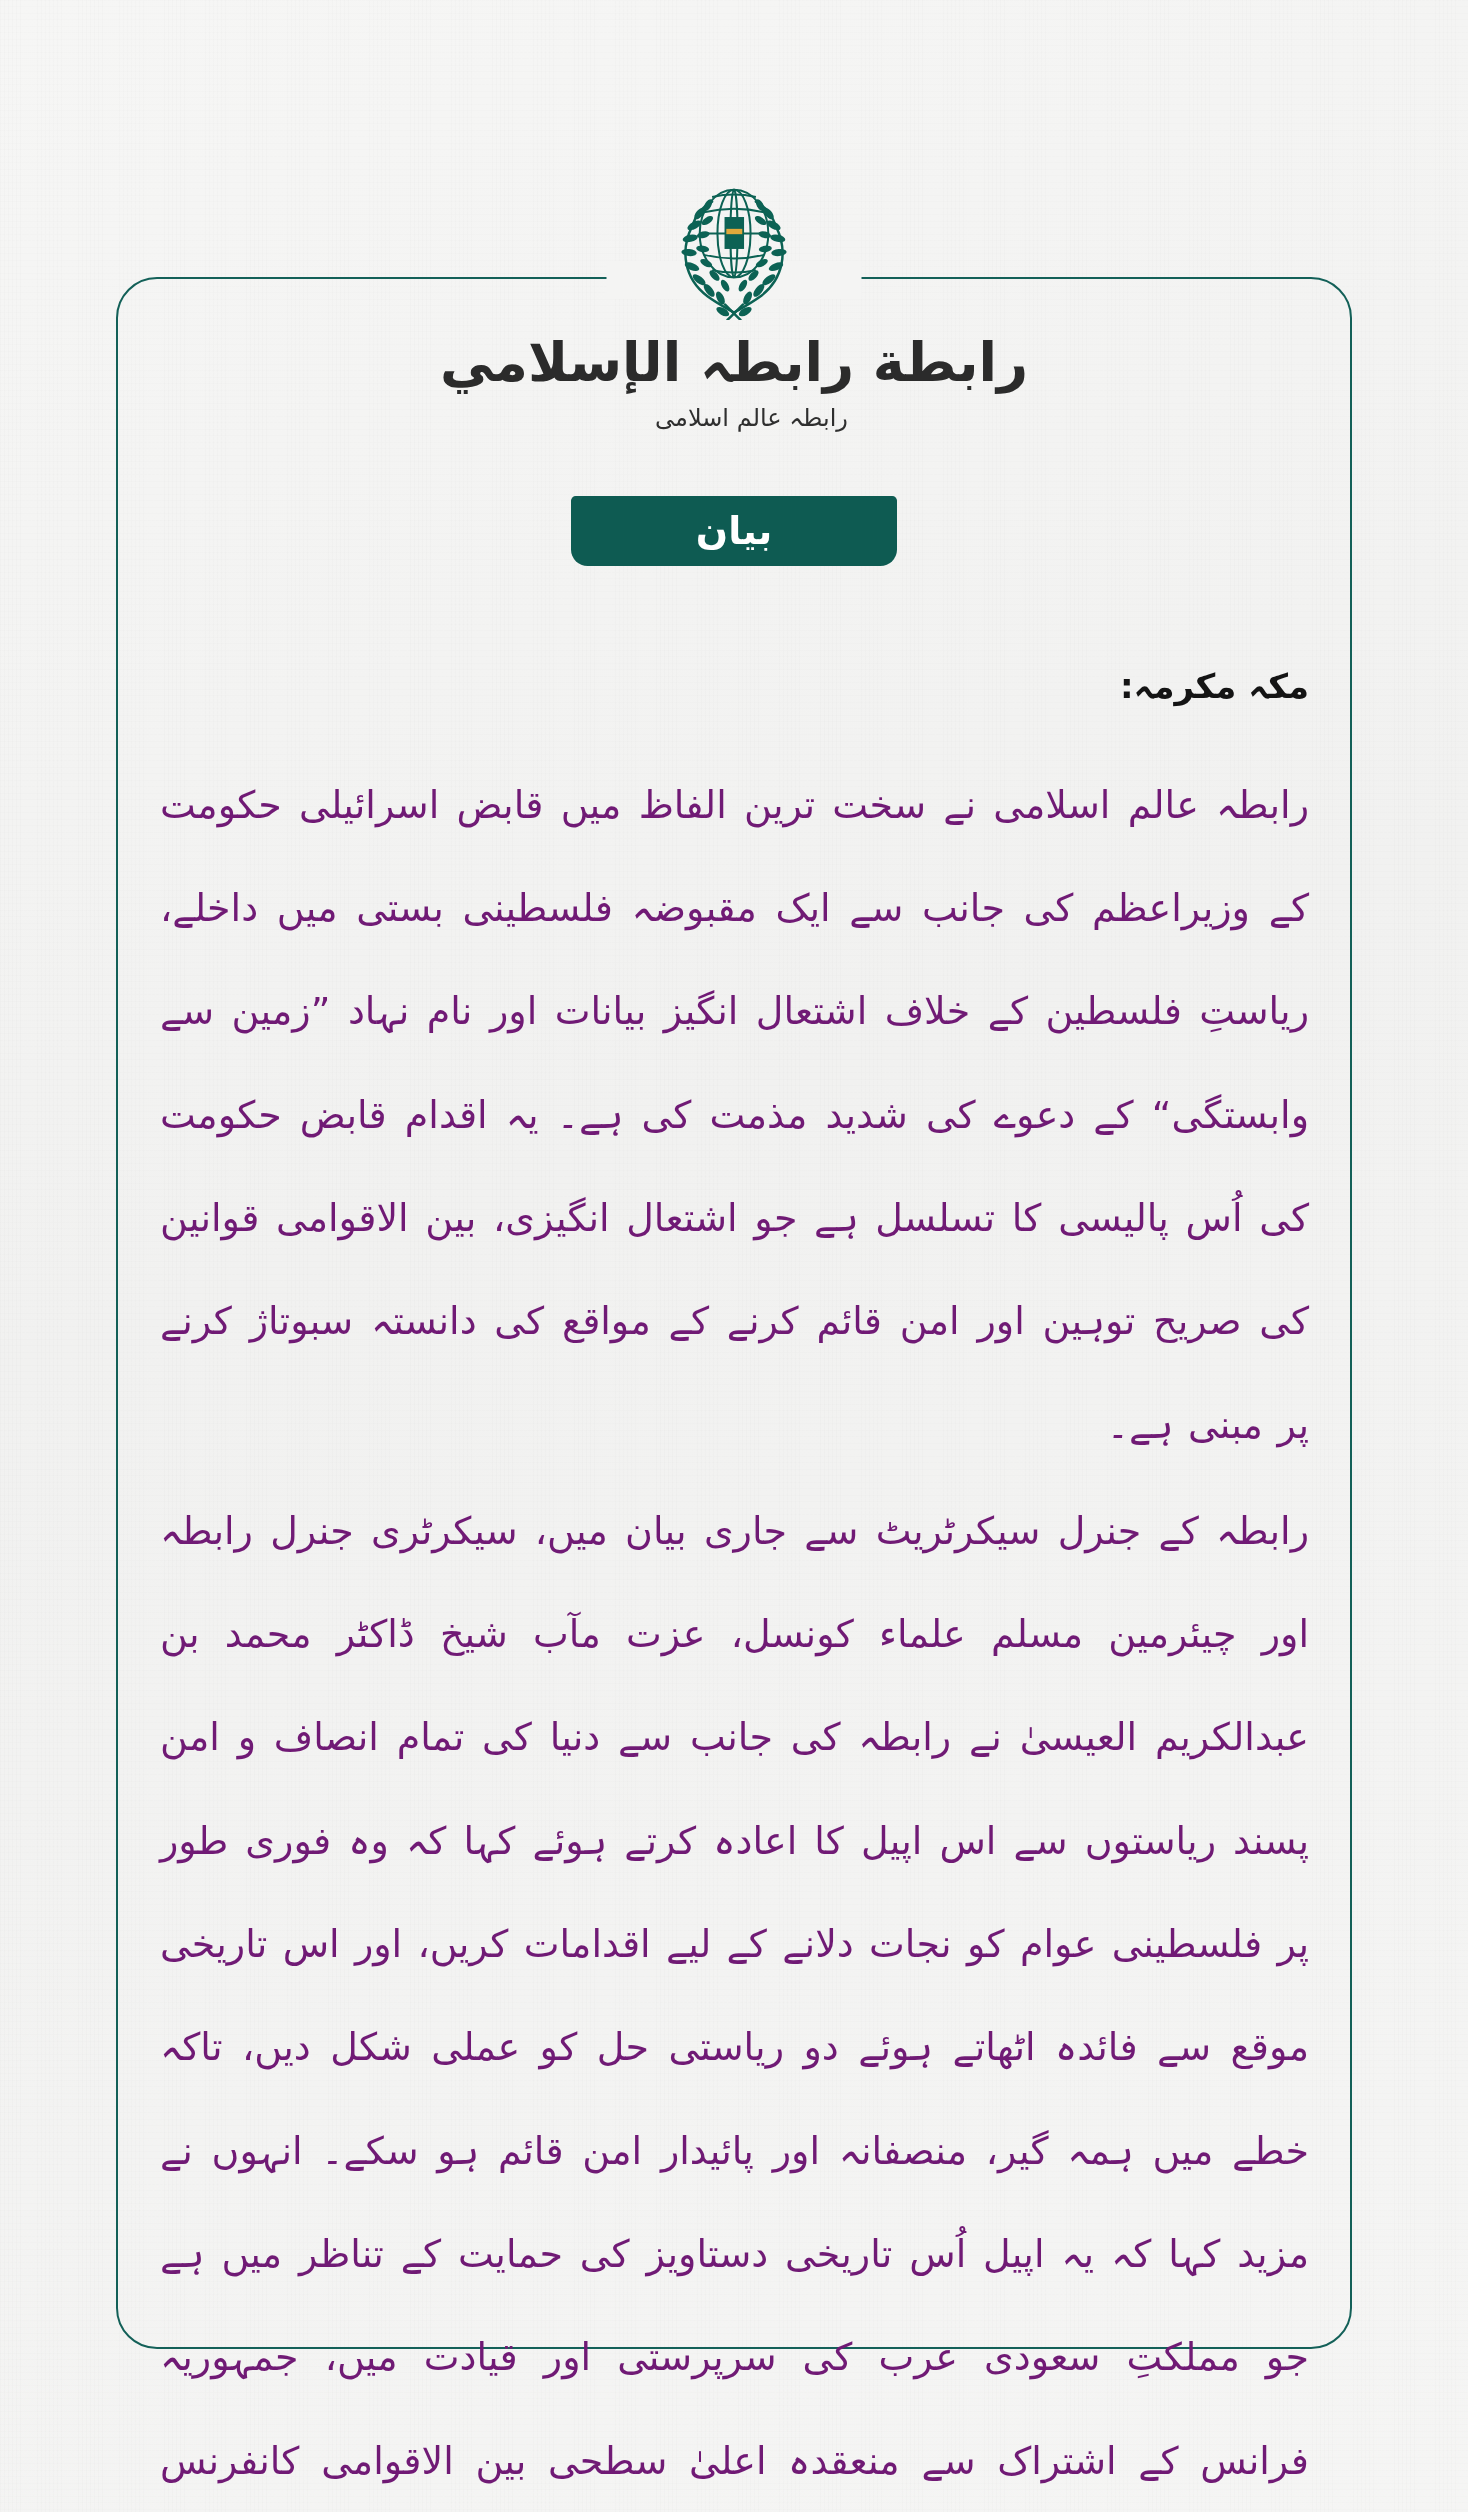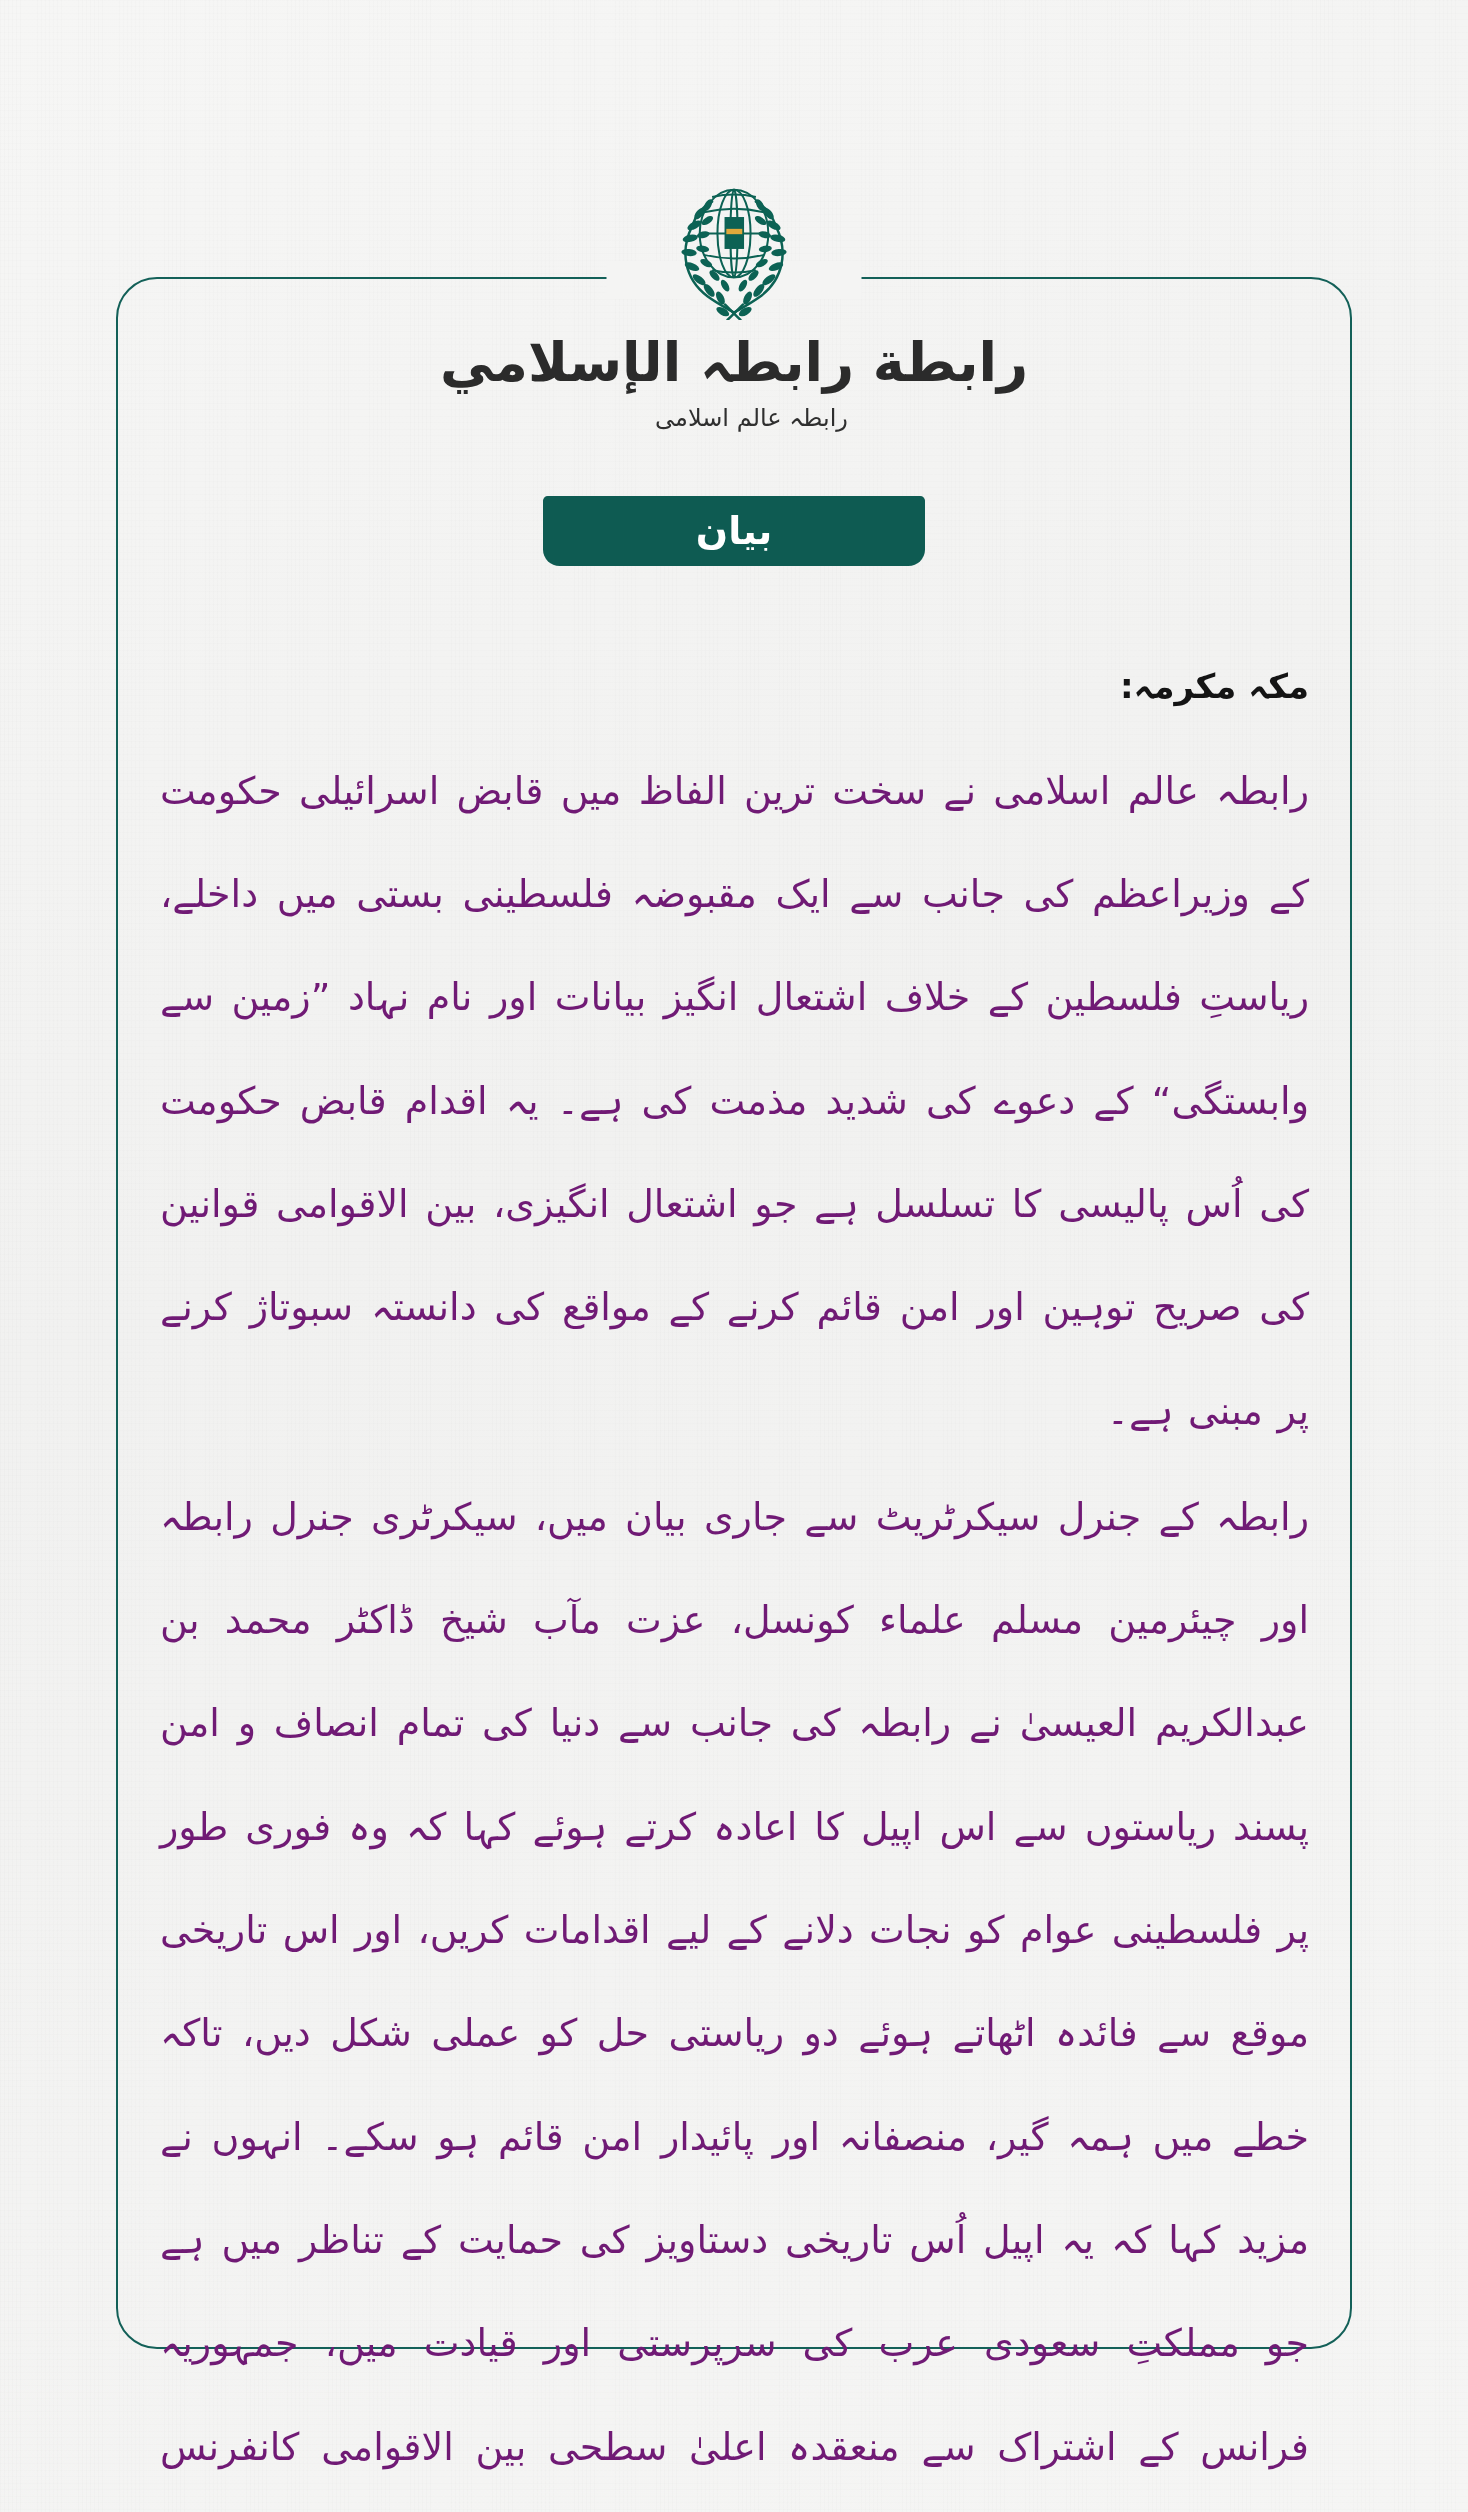--- a/index.html
+++ b/index.html
@@ -107,21 +107,21 @@
   
   .badge-wrap {
     position: absolute;
     top: 496px;
     left: 0;
     right: 0;
     display: flex;
     justify-content: center;
   }
   .badge {
-    width: 382px;
+    width: 326px;
     height: 70px;
     background: #0e5b52;
     border-radius: 4.7px 4.7px 16.6px 16.6px;
     display: flex;
     align-items: center;
     justify-content: center;
     color: #ffffff;
     font-size: 38px;
     font-weight: 700;
     font-family: "DejaVu Sans", sans-serif;
@@ -138,21 +138,21 @@
     left: 160px;
     width: 1149px;
     direction: rtl;
     text-align: right;
   }
   .dateline {
     font-family: "DejaVu Sans", sans-serif;
     font-size: 34px;
     font-weight: 600;
     color: #141414;
-    margin-bottom: 29px;
+    margin-bottom: 43px;
     padding-left: 71px;
     line-height: 1.4;
   }
   .para {
     font-family: "DejaVu Sans", sans-serif;
     font-size: 38px;
     color: #701a75;
     line-height: 2.72;
     text-align: justify;
     text-align-last: right;

